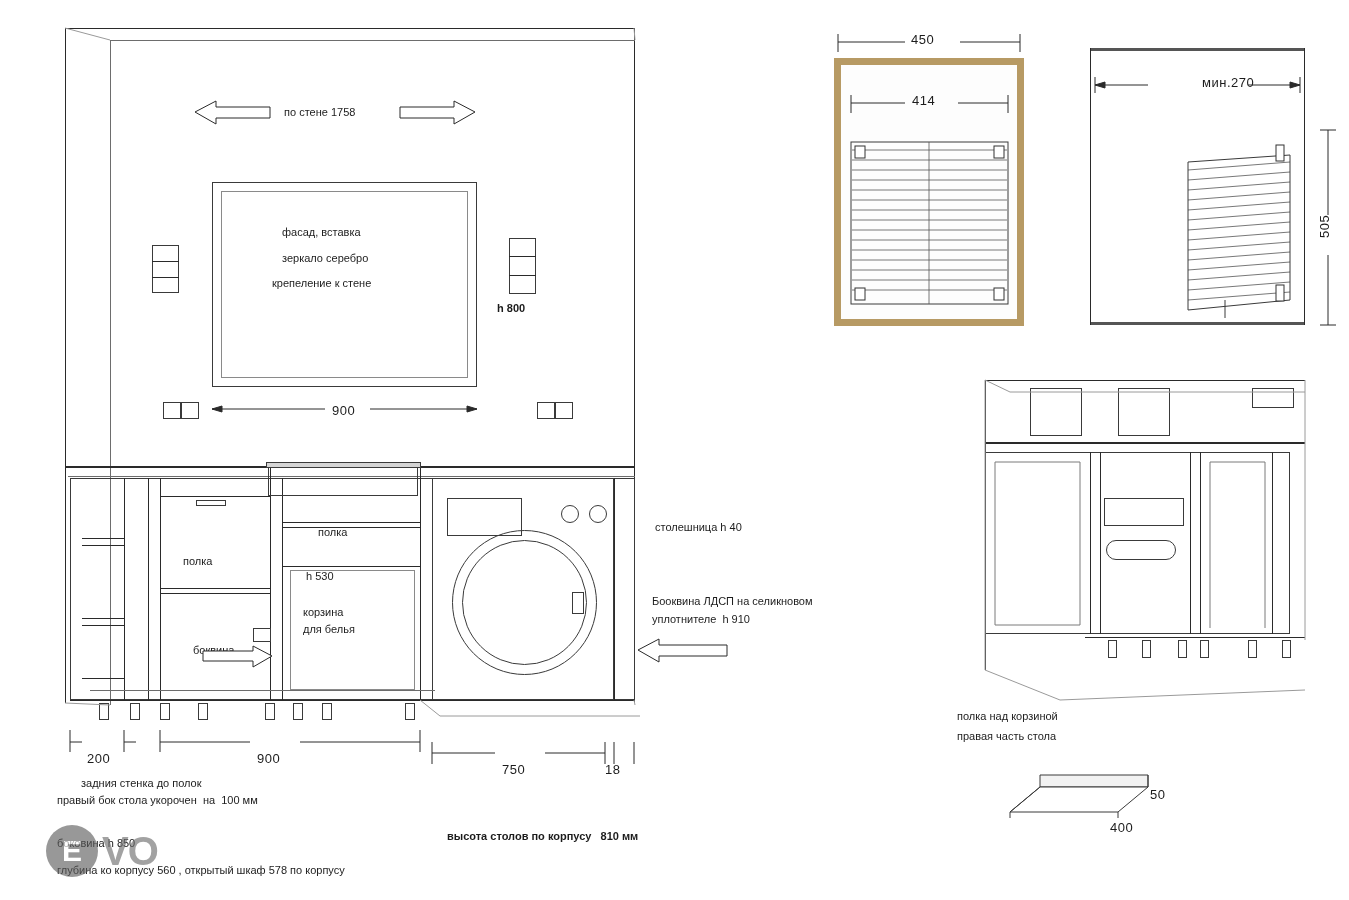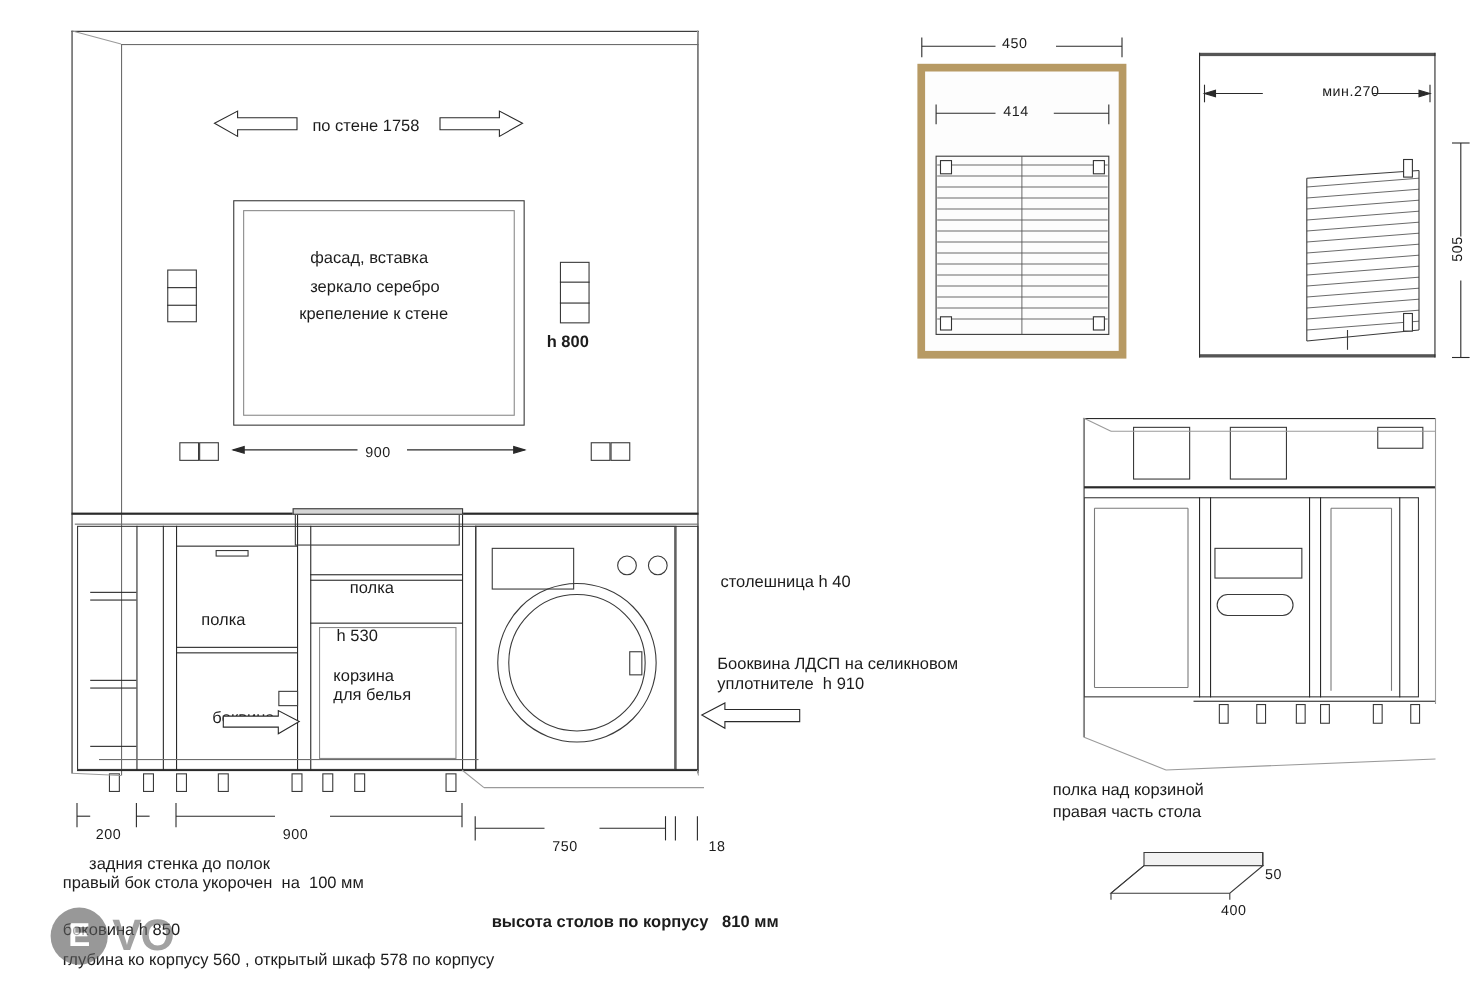--- a/index.html
+++ b/index.html
@@ -13,21 +13,21 @@
   }
   #canvas {
     position: relative;
     width: 1349px;
     height: 900px;
     background: #ffffff;
     overflow: hidden;
   }
   .lbl {
     position: absolute;
-    font-size: 15px;
+    font-size: 11px;
     color: #1c1c1c;
     white-space: pre;
     line-height: 1.35;
   }
   .lbl.dim { font-size: 13px; letter-spacing: 0.5px; }
   .ln {
     position: absolute;
     background: #2a2a2a;
   }
   .hln { height: 1px; }
@@ -173,21 +173,21 @@
   <div class="lbl" style="left:193px; top:643px;">боквина</div>
   <div class="box" style="left:253px; top:628px; width:18px; height:14px;"></div>
 
   <div class="lbl" style="left:655px; top:520px;">столешница h 40</div>
   <div class="lbl" style="left:652px; top:594px;">Бооквина ЛДСП на селикновом</div>
   <div class="lbl" style="left:652px; top:612px;text-align:center;">уплотнителе  h 910</div>
 
   <div class="lbl dim" style="left:87px; top:750px;">200</div>
   <div class="lbl dim" style="left:257px; top:750px;">900</div>
   <div class="lbl dim" style="left:502px; top:761px;">750</div>
-  <div class="lbl dim" style="left:644px; top:761px;text-align:right;">18</div>
+  <div class="lbl dim" style="left:605px; top:761px;text-align:right;">18</div>
 
   <div class="lbl" style="left:57px; top:793px;">правый бок стола укорочен  на  100 мм</div>
   <div class="lbl" style="left:57px; top:776px;margin-left:24px;">задния стенка до полок</div>
   <div class="lbl" style="left:57px; top:836px;">боковина h 850</div>
   <div class="lbl" style="left:447px; top:829px;font-weight:bold;">высота столов по корпусу   810 мм</div>
   <div class="lbl" style="left:57px; top:863px;">глубина ко корпусу 560 , открытый шкаф 578 по корпусу</div>
 
   <div class="box wood" style="left:834px; top:58px; width:190px; height:268px;"></div>
   <div class="lbl dim" style="left:911px; top:31px;">450</div>
   <div class="lbl dim" style="left:912px; top:92px;">414</div>

